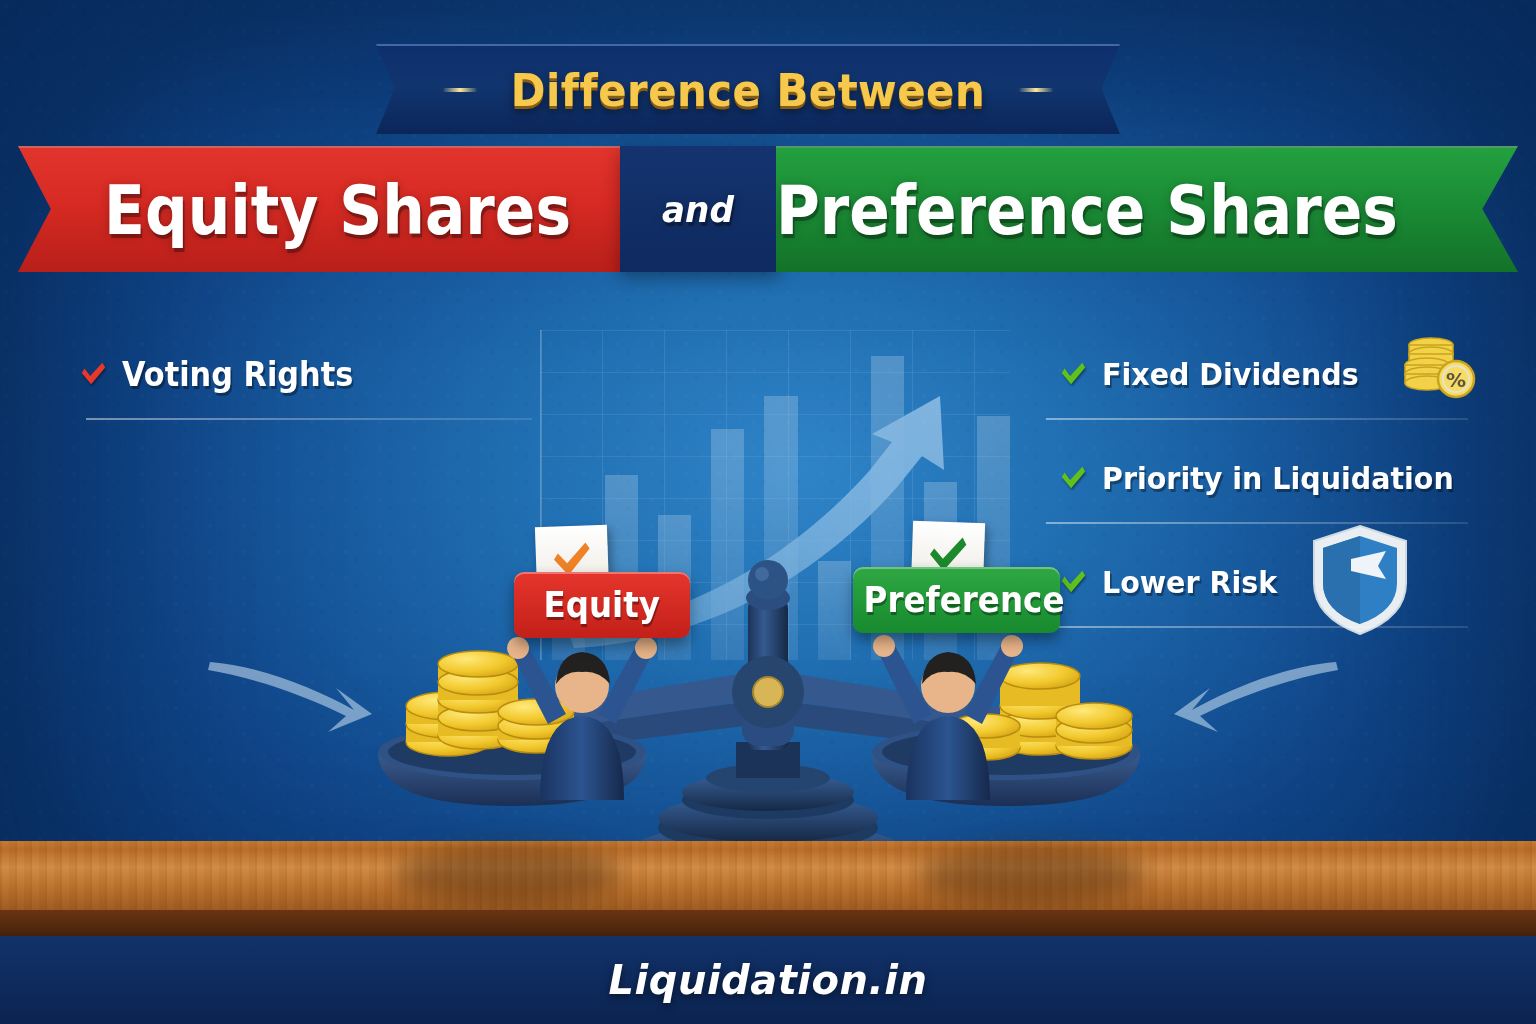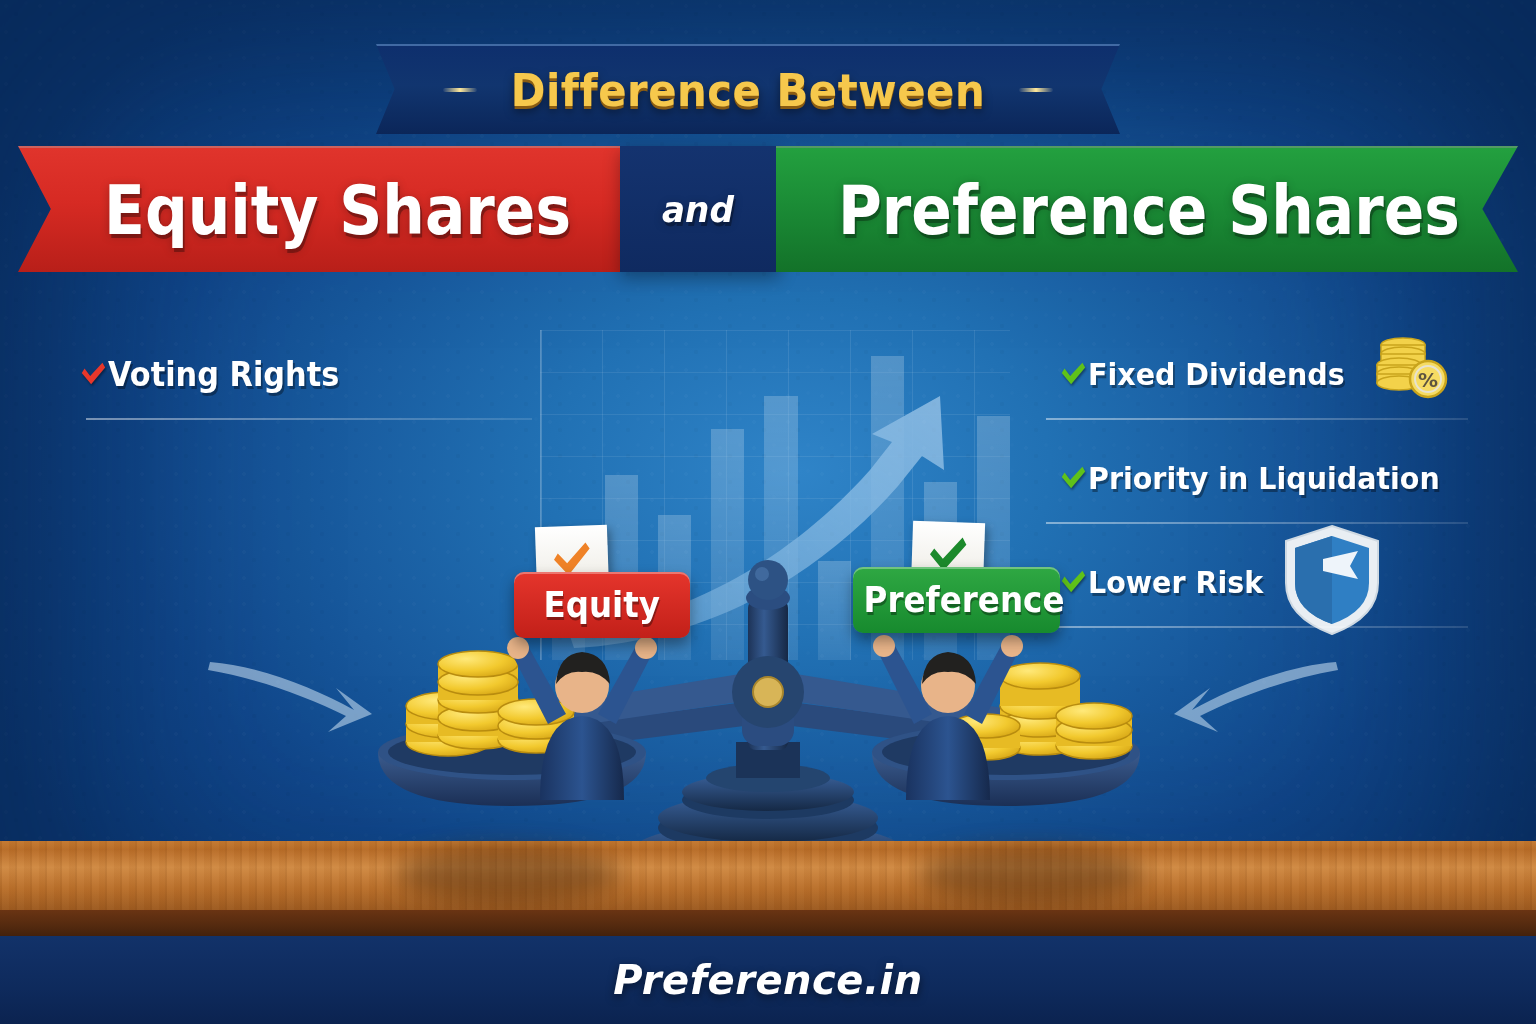--- a/index.html
+++ b/index.html
@@ -64,38 +64,38 @@
     background:linear-gradient(180deg,#e0342c 0%,#d62a23 45%,#b81f19 100%);
     clip-path:polygon(0 0,100% 0,100% 100%,0 100%,5.4% 50%);
     padding-left:86px;box-sizing:border-box;
     border-top:2px solid rgba(255,255,255,.30);}
   .rb-mid{left:620px;width:160px;
     background:linear-gradient(180deg,#14336f 0%,#0f2a60 100%);
     justify-content:center;}
   .rb-green{left:776px;width:742px;
     background:linear-gradient(180deg,#23a03f 0%,#1b8c36 45%,#137229 100%);
     clip-path:polygon(0 0,100% 0,95.2% 50%,100% 100%,0 100%);
-    padding-left:62px;box-sizing:border-box;
+    box-sizing:border-box;
     border-top:2px solid rgba(255,255,255,.28);}
   .rb-text{
     font-family:"DejaVu Sans", sans-serif;
     font-weight:700;color:#fff;
     text-shadow:2px 4px 0 rgba(0,0,0,.30), 0 2px 10px rgba(0,0,0,.25);
     transform:scaleX(.88);transform-origin:left center;
     white-space:nowrap;
   }
   .rb-red .rb-text{font-size:68px;}
   .rb-green .rb-text{font-size:68px;}
   .rb-mid .rb-text{font-size:36px;font-style:italic;transform:scaleX(.95);}
 
   
   .list{position:absolute;top:322px;}
   .list.left{left:78px;width:430px;}
   .list.right{left:1058px;width:420px;}
-  .feat{position:relative;height:104px;display:flex;align-items:center;}
+  .feat{position:relative;height:104px;display:flex;align-items:center;gap:14px;}
   .feat .rule{position:absolute;left:8px;right:-24px;bottom:6px;height:2px;
     background:linear-gradient(90deg,rgba(255,255,255,.45),rgba(255,255,255,.12));}
   .list.right .feat .rule{left:-12px;right:10px;}
   .feat-label{
     font-family:"DejaVu Sans", sans-serif;
     font-weight:700;font-size:33px;color:#fff;white-space:nowrap;
     text-shadow:2px 3px 0 rgba(0,0,0,.35);
     transform:scaleX(.92);transform-origin:left center;
   }
   .list.right .feat-label{font-size:31px;}
@@ -418,16 +418,16 @@
   </div>
 
   <div class="table-top">
     <div class="table-grain"></div>
     <div class="table-shadow" style="left:396px;top:6px;width:224px;height:56px;"></div>
     <div class="table-shadow" style="left:920px;top:6px;width:224px;height:56px;"></div>
   </div>
   <div class="table-edge"></div>
 
   <div class="footer">
-    <span class="footer-text">Preference.in</span>
+    <span class="footer-text">Liquidation.in</span>
   </div>
 
 </div>
 
 </body></html>

